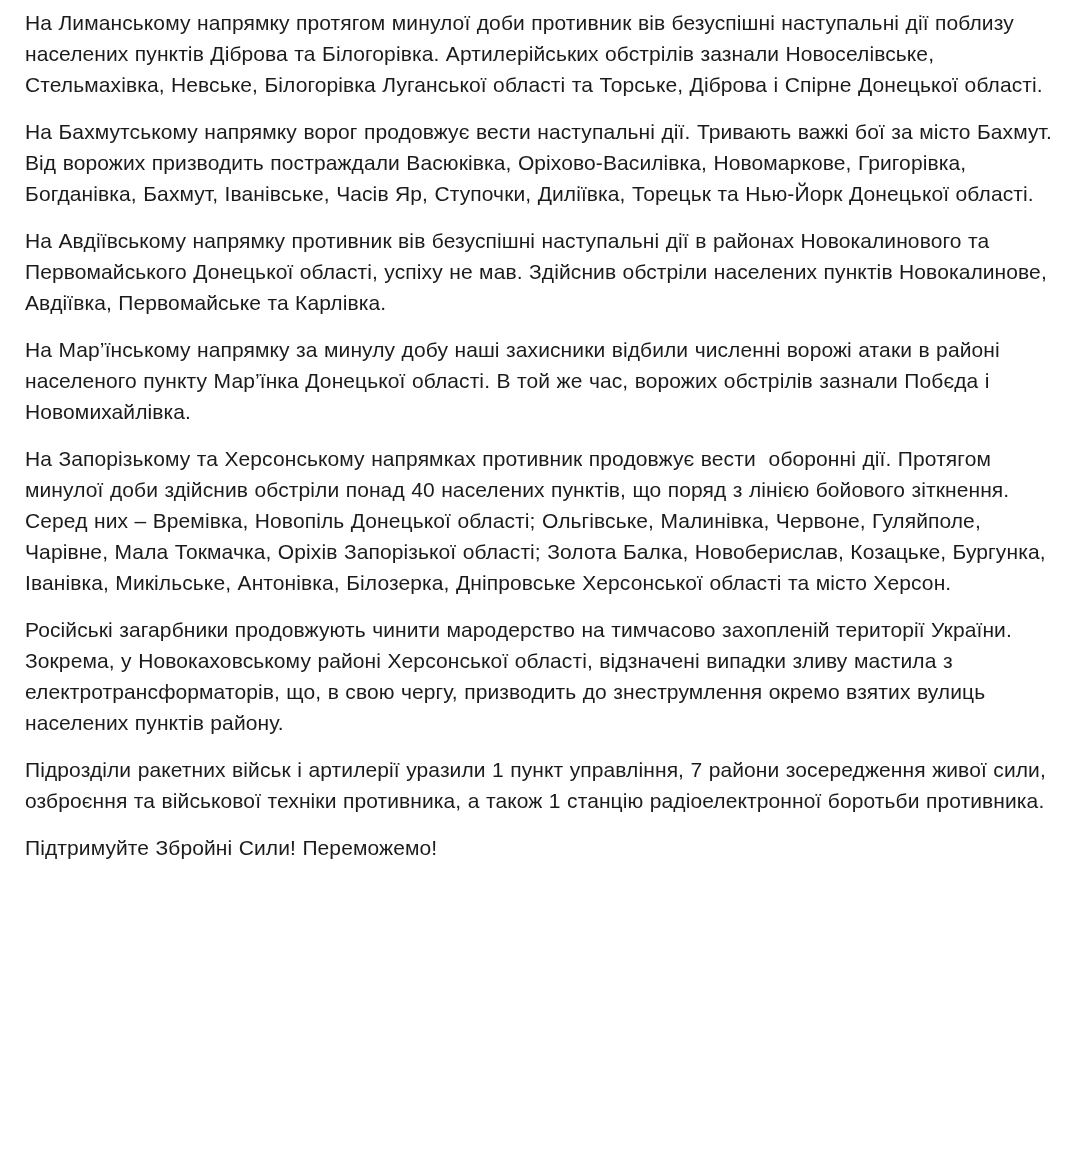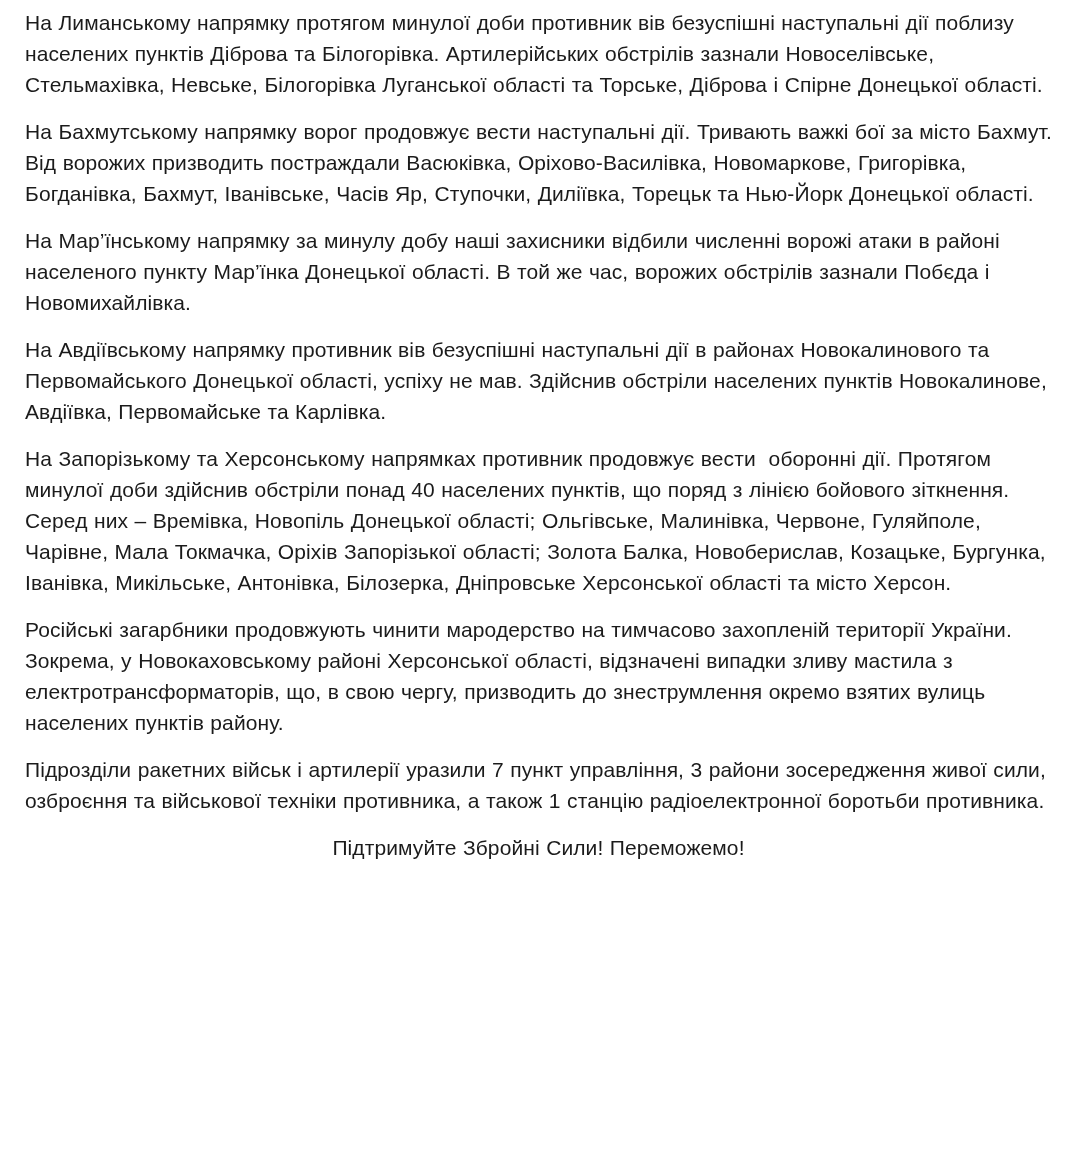--- a/index.html
+++ b/index.html
@@ -23,28 +23,28 @@
   }
   p.para {
     margin: 0 0 16px 0;
     font-size: 21px;
     line-height: 31px;
     color: var(--text-color);
     white-space: pre-wrap;       
     letter-spacing: 0.1px;
     word-spacing: 0.5px;
   }
-  p.para:last-child { margin-bottom: 0; text-align: center; }
+  p.para:last-child { margin-bottom: 0; }
 </style>
 </head>
 <body>
 
 <main class="report">
 
 <p class="para">На Лиманському напрямку протягом минулої доби противник вів безуспішні наступальні дії поблизу населених пунктів Діброва та Білогорівка. Артилерійських обстрілів зазнали Новоселівське, Стельмахівка, Невське, Білогорівка Луганської області та Торське, Діброва і Спірне Донецької області.</p>
     <p class="para">На Бахмутському напрямку ворог продовжує вести наступальні дії. Тривають важкі бої за місто Бахмут. Від ворожих призводить постраждали Васюківка, Оріхово-Василівка, Новомаркове, Григорівка, Богданівка, Бахмут, Іванівське, Часів Яр, Ступочки, Диліївка, Торецьк та Нью-Йорк Донецької області.</p>
+    <p class="para">На Авдіївському напрямку противник вів безуспішні наступальні дії в районах Новокалинового та Первомайського Донецької області, успіху не мав. Здійснив обстріли населених пунктів Новокалинове, Авдіївка, Первомайське та Карлівка.</p>
     <p class="para">На Мар’їнському напрямку за минулу добу наші захисники відбили численні ворожі атаки в районі населеного пункту Мар’їнка Донецької області. В той же час, ворожих обстрілів зазнали Побєда і Новомихайлівка.</p>
-    <p class="para">На Авдіївському напрямку противник вів безуспішні наступальні дії в районах Новокалинового та Первомайського Донецької області, успіху не мав. Здійснив обстріли населених пунктів Новокалинове, Авдіївка, Первомайське та Карлівка.</p>
     <p class="para">На Запорізькому та Херсонському напрямках противник продовжує вести  оборонні дії. Протягом минулої доби здійснив обстріли понад 40 населених пунктів, що поряд з лінією бойового зіткнення. Серед них – Времівка, Новопіль Донецької області; Ольгівське, Малинівка, Червоне, Гуляйполе, Чарівне, Мала Токмачка, Оріхів Запорізької області; Золота Балка, Новоберислав, Козацьке, Бургунка, Іванівка, Микільське, Антонівка, Білозерка, Дніпровське Херсонської області та місто Херсон.</p>
     <p class="para">Російські загарбники продовжують чинити мародерство на тимчасово захопленій території України. Зокрема, у Новокаховському районі Херсонської області, відзначені випадки зливу мастила з електротрансформаторів, що, в свою чергу, призводить до знеструмлення окремо взятих вулиць населених пунктів району.</p>
-    <p class="para">Підрозділи ракетних військ і артилерії уразили 7 пункт управління, 3 райони зосередження живої сили, озброєння та військової техніки противника, а також 1 станцію радіоелектронної боротьби противника.</p>
+    <p class="para">Підрозділи ракетних військ і артилерії уразили 1 пункт управління, 7 райони зосередження живої сили, озброєння та військової техніки противника, а також 1 станцію радіоелектронної боротьби противника.</p>
     <p class="para">Підтримуйте Збройні Сили! Переможемо!</p>
   </main>
 
 </body></html>

